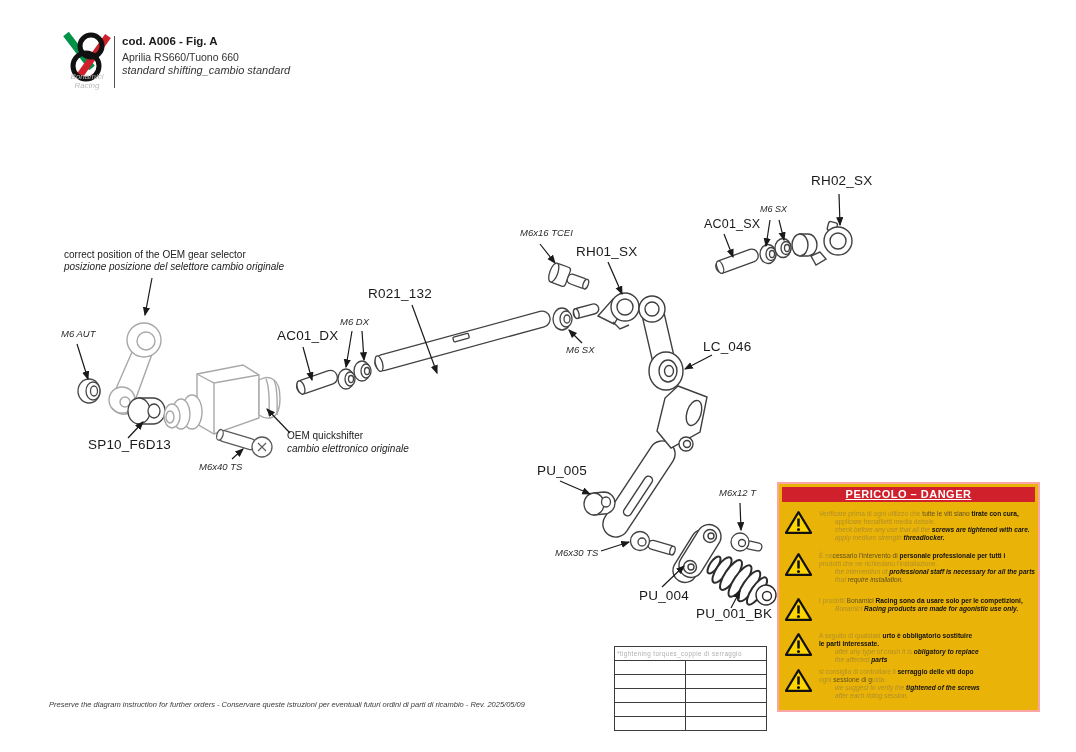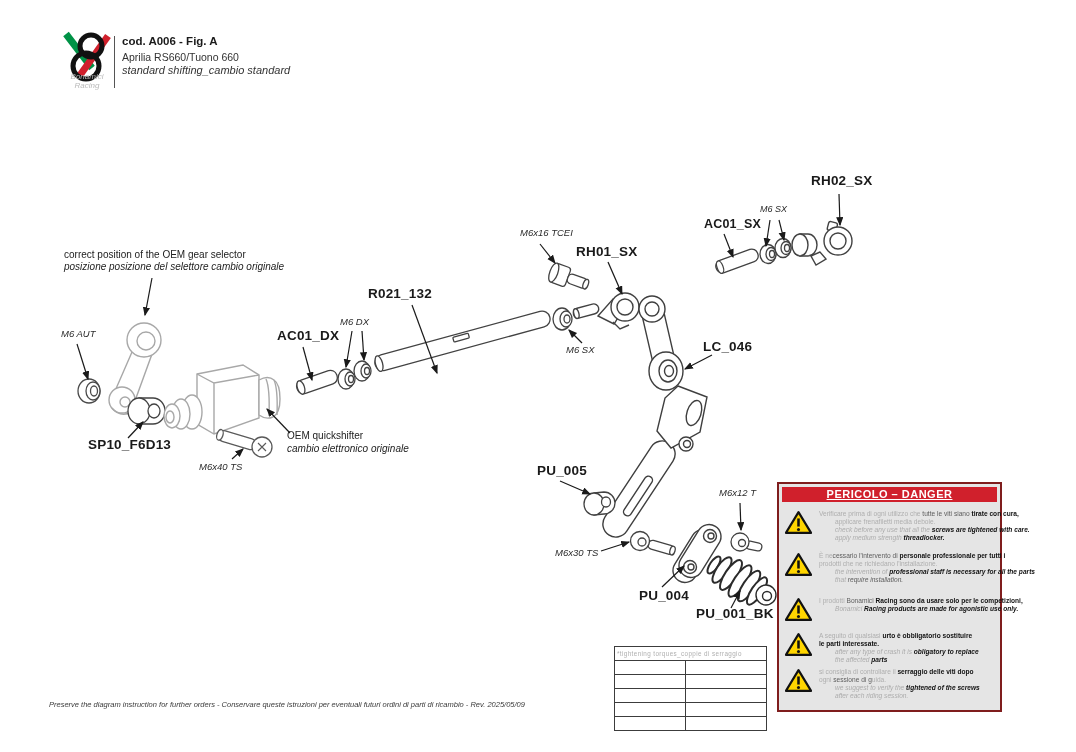--- a/index.html
+++ b/index.html
@@ -1,41 +1,41 @@
 <!DOCTYPE html>
 <html><head>
 <meta charset="utf-8">
 <style>
   html,body{margin:0;padding:0;background:#fff;}
   .canvas{position:relative;width:1076px;height:752px;background:#fff;overflow:hidden;
           font-family:"Liberation Sans",sans-serif;color:#1a1a1a;}
   .abs{position:absolute;white-space:nowrap;}
   .i{font-style:italic;}
-  .partlbl{font-weight:bold;font-size:13.5px;letter-spacing:.2px;}
+  .partlbl{font-weight:normal;font-size:13.5px;letter-spacing:.2px;}
   .smlbl{font-style:italic;font-size:9.5px;color:#2b2b2b;}
   .note{font-size:10px;color:#222;}
   .art{position:absolute;left:0;top:0;width:1076px;height:752px;}
 
   
   .hdr-divider{position:absolute;left:114px;top:36px;width:1px;height:52px;background:#555;}
   .hdr-code{left:122px;top:35px;font-size:11.5px;font-weight:bold;}
   .hdr-model{left:122px;top:51px;font-size:10.5px;color:#333;}
   .hdr-variant{left:122px;top:64px;font-size:11px;font-style:italic;color:#333;}
   .logo-name{left:58px;top:72px;width:58px;text-align:center;font-size:8px;font-style:italic;
              color:#b9b9b9;line-height:9px;white-space:normal;}
 
   
   .notebox{position:absolute;left:700px;top:104px;width:180px;height:168px;
            border:1px solid #b3b3b3;background:#fff;}
   .notebox .txt{position:absolute;left:0;top:7px;width:100%;text-align:center;
                 font-size:9px;line-height:12px;color:#222;white-space:normal;}
 
   
-  .danger{position:absolute;left:777px;top:482px;width:225px;height:230px;
-          border:2px solid #7f1d1d;background:#e5e5e5;box-sizing:border-box;}
+  .danger{position:absolute;left:777px;top:482px;width:263px;height:230px;
+          border:2px solid #fca5a5;background:#eab308;box-sizing:border-box;}
   .danger-head{position:absolute;left:3px;right:3px;top:3px;height:15px;background:#d0202c;
                color:#fff;font-weight:bold;font-size:11px;text-align:center;line-height:15px;
                letter-spacing:.5px;}
   .danger-head span{text-decoration:underline;}
   .warn-row{position:absolute;left:6px;right:3px;display:flex;gap:7px;align-items:flex-start;}
   .warn-tri{flex:0 0 27px;}
   .warn-lines{font-size:6.6px;line-height:8.1px;color:#1a1a1a;}
   .warn-lines .ln{white-space:nowrap;}
   .warn-lines .ind{margin-left:16px;}
   .sf{color:rgba(90,90,90,.40);}

